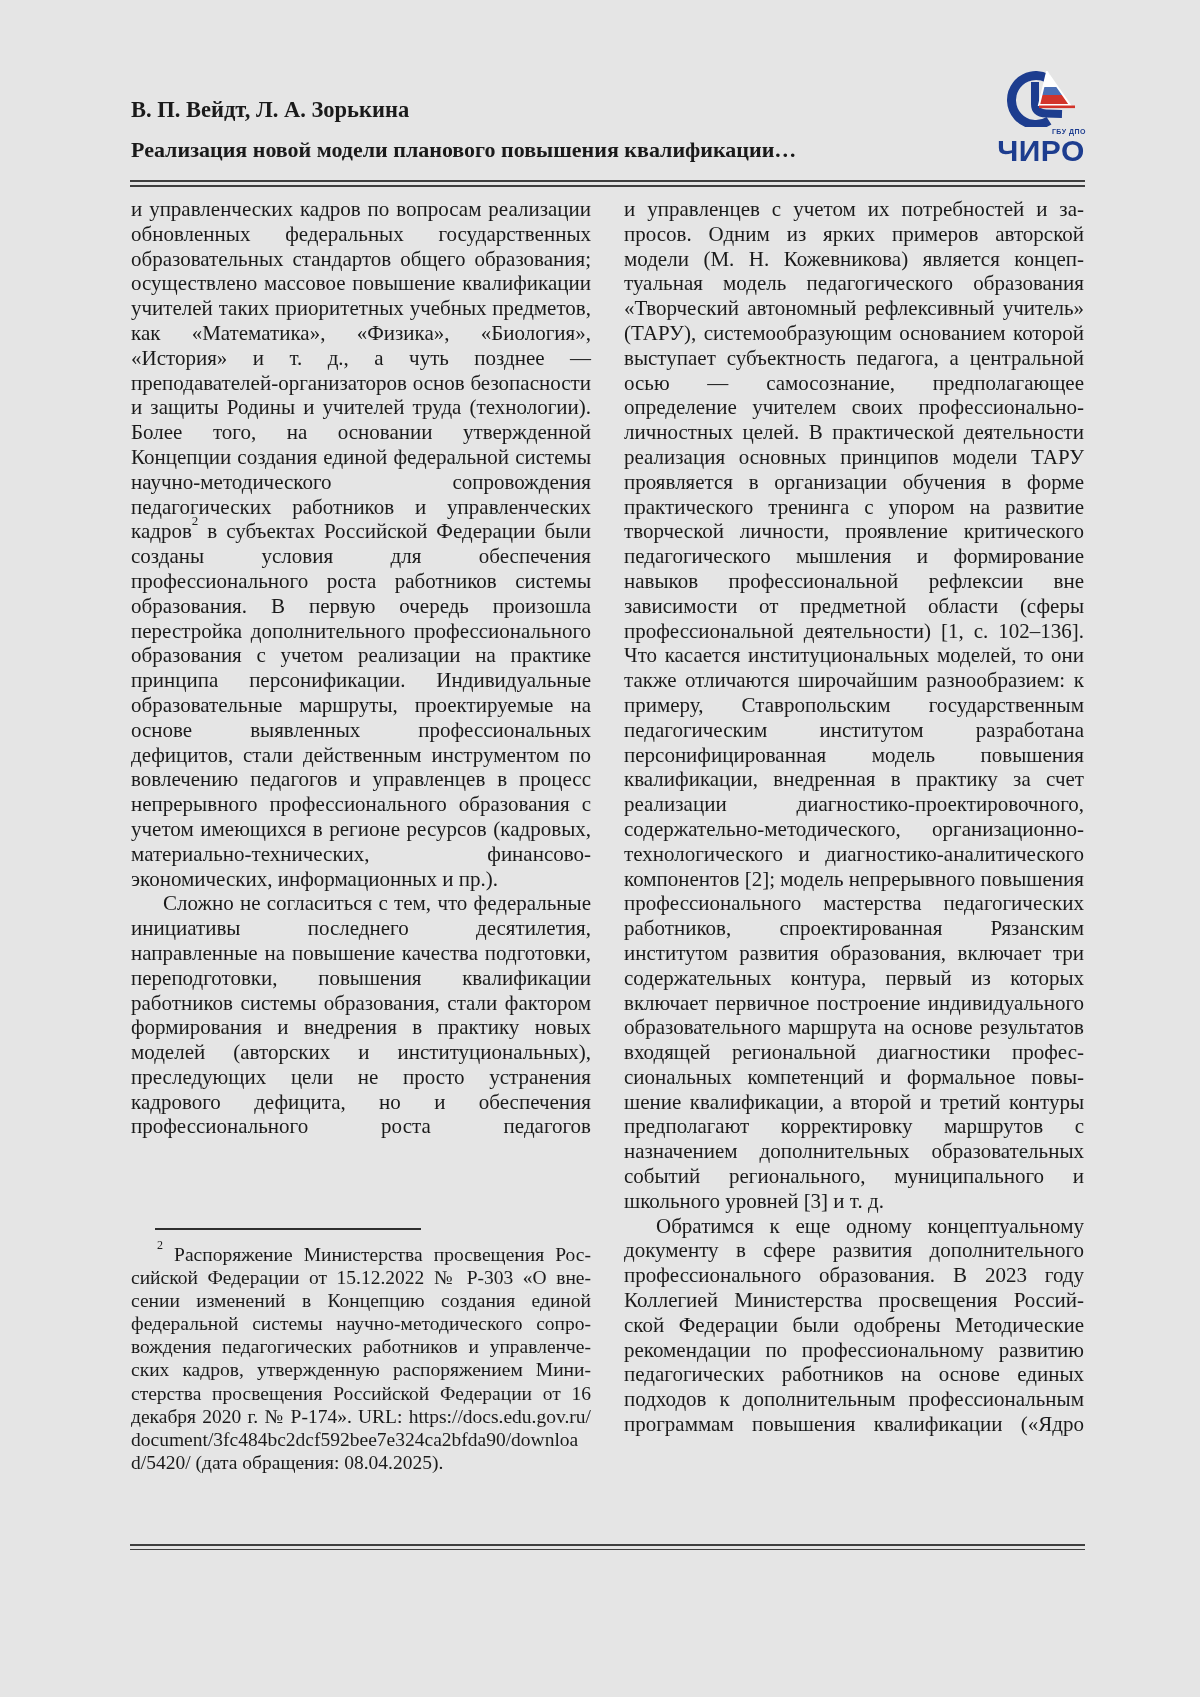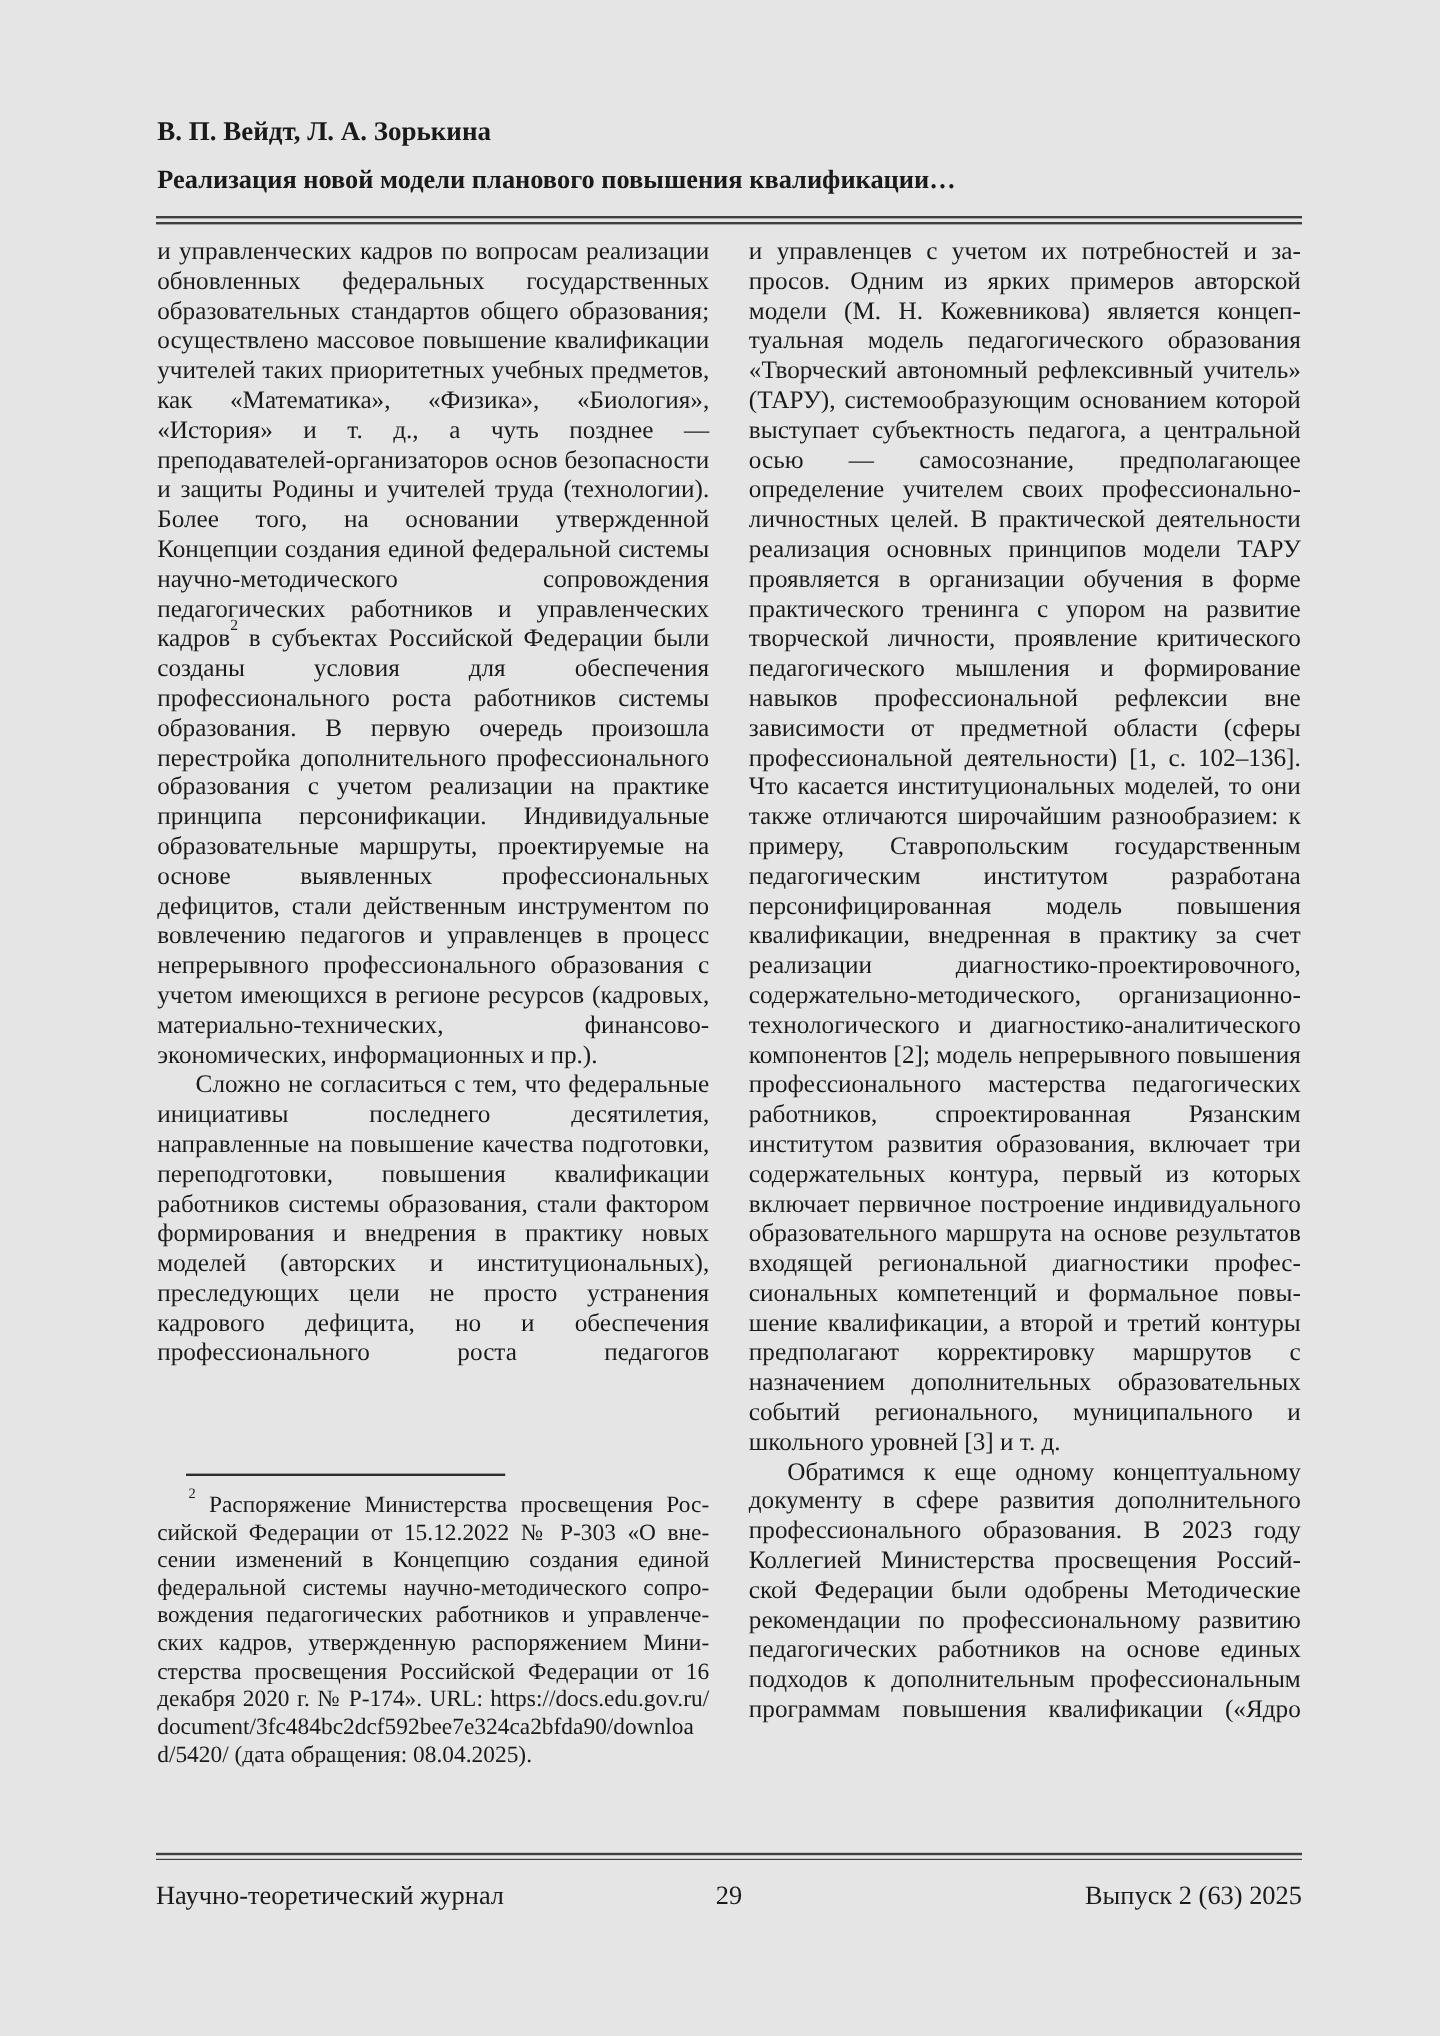--- a/index.html
+++ b/index.html
@@ -45,20 +45,38 @@
   .f-right{flex:1;text-align:right;}
 </style>
 </head>
 <body>
 
 <div class="page">
 
   <div class="authors">В. П. Вейдт, Л. А. Зорькина</div>
   <div class="running-title">Реализация новой модели планового повышения квалификации…</div>
 
+  <div class="logo">
+    <svg width="70" height="56" viewBox="0 0 70 56">
+      <path d="M 41.5 7.4 A 24.5 24.5 0 1 0 43 49.8" fill="none" stroke-width="9" stroke="#1d3d8f"></path>
+      <path d="M 29 11 L 29 33 Q 29 42 40 42.5 L 56 43" fill="none" stroke-width="8" stroke="#1d3d8f"></path>
+      <clipPath id="sailclip">
+          <polygon points="41,1 64,34 33,34"></polygon>
+        </clipPath>
+      <g clip-path="url(#sailclip)">
+        <rect x="33" y="1" width="31" height="15" fill="#ffffff"></rect>
+        <rect x="33" y="16" width="31" height="8" fill="#4b6fb5"></rect>
+        <rect x="33" y="24" width="31" height="10" fill="#d2342a"></rect>
+      </g>
+      <polygon points="41,1 64,34 33,34" fill="none" stroke="#ffffff" stroke-width="2"></polygon>
+      <rect x="33" y="34.5" width="36" height="2.6" fill="#d2342a"></rect>
+    </svg>
+    <div class="logo-small">ГБУ ДПО</div>
+    <div class="logo-name">ЧИРО</div>
+  </div>
 
   <div class="rule header-rule"></div>
 
   <div class="body">
 
     <div class="col col-left">
       <p class="para"><span>и управленческих кадров по вопросам реализа­ции обновленных федеральных государствен­ных образовательных стандартов общего обра­зования; осуществлено массовое повышение квалификации учителей таких приоритетных учебных предметов, как «Математика», «Физи­ка», «Биология», «История» и т. д., а чуть позд­нее — преподавателей-организаторов основ безопасности и защиты Родины и учителей труда (технологии). Более того, на основании утвержденной Концепции создания единой фе­деральной системы научно-методического со­провождения педагогических работников и управленческих кадров</span><sup class="ref">2</sup><span> в субъектах Россий­ской Федерации были созданы условия для обеспечения профессионального роста работ­ников системы образования. В первую очередь произошла перестройка дополнительного про­фессионального образования с учетом реализа­ции на практике принципа персонификации. Индивидуальные образовательные маршруты, проектируемые на основе выявленных профес­сиональных дефицитов, стали действенным инструментом по вовлечению педагогов и управленцев в процесс непрерывного профес­сионального образования с учетом имеющихся в регионе ресурсов (кадровых, материально-технических, финансово-экономических, ин­формационных и пр.).</span></p>
       <p class="para indent cont">Сложно не согласиться с тем, что федераль­ные инициативы последнего десятилетия, направленные на повышение качества подго­товки, переподготовки, повышения квалифика­ции работников системы образования, стали фактором формирования и внедрения в практи­ку новых моделей (авторских и институцио­нальных), преследующих цели не просто устранения кадрового дефицита, но и обеспе­чения профессионального роста педагогов</p>
 
       <div class="footnote">
@@ -68,19 +86,14 @@
     </div>
 
     <div class="col col-right">
       <p class="para">и управленцев с учетом их потребностей и за­просов. Одним из ярких примеров авторской модели (М. Н. Кожевникова) является концеп­туальная модель педагогического образования «Творческий автономный рефлексивный учи­тель» (ТАРУ), системообразующим основанием которой выступает субъектность педагога, а центральной осью — самосознание, предпо­лагающее определение учителем своих профес­сионально-личностных целей. В практической деятельности реализация основных принципов модели ТАРУ проявляется в организации обу­чения в форме практического тренинга с упо­ром на развитие творческой личности, прояв­ление критического педагогического мышления и формирование навыков профессиональной рефлексии вне зависимости от предметной об­ласти (сферы профессиональной деятельности) [1, с. 102–136]. Что касается институциональ­ных моделей, то они также отличаются широ­чайшим разнообразием: к примеру, Ставро­польским государственным педагогическим институтом разработана персонифицированная модель повышения квалификации, внедренная в практику за счет реализации диагностико-проектировочного, содержательно-методиче­ского, организационно-технологического и ди­агностико-аналитического компонентов [2]; модель непрерывного повышения профессио­нального мастерства педагогических работни­ков, спроектированная Рязанским институтом развития образования, включает три содержа­тельных контура, первый из которых включает первичное построение индивидуального обра­зовательного маршрута на основе результатов входящей региональной диагностики профес­сиональных компетенций и формальное повы­шение квалификации, а второй и третий конту­ры предполагают корректировку маршрутов с назначением дополнительных образователь­ных событий регионального, муниципального и школьного уровней [3] и т. д.</p>
       <p class="para indent cont">Обратимся к еще одному концептуальному документу в сфере развития дополнительного профессионального образования. В 2023 году Коллегией Министерства просвещения Россий­ской Федерации были одобрены Методические рекомендации по профессиональному развитию педагогических работников на основе единых подходов к дополнительным профессиональным программам повышения квалификации («Ядро</p>
     </div>
 
   </div>
 
   <div class="rule footer-rule"></div>
-  <div class="footer-row">
-    <span class="f-left">Научно-теоретический журнал</span>
-    <span class="f-center">29</span>
-    <span class="f-right">Выпуск 2 (63) 2025</span>
-  </div>
 
 </div>
 
 </body></html>

